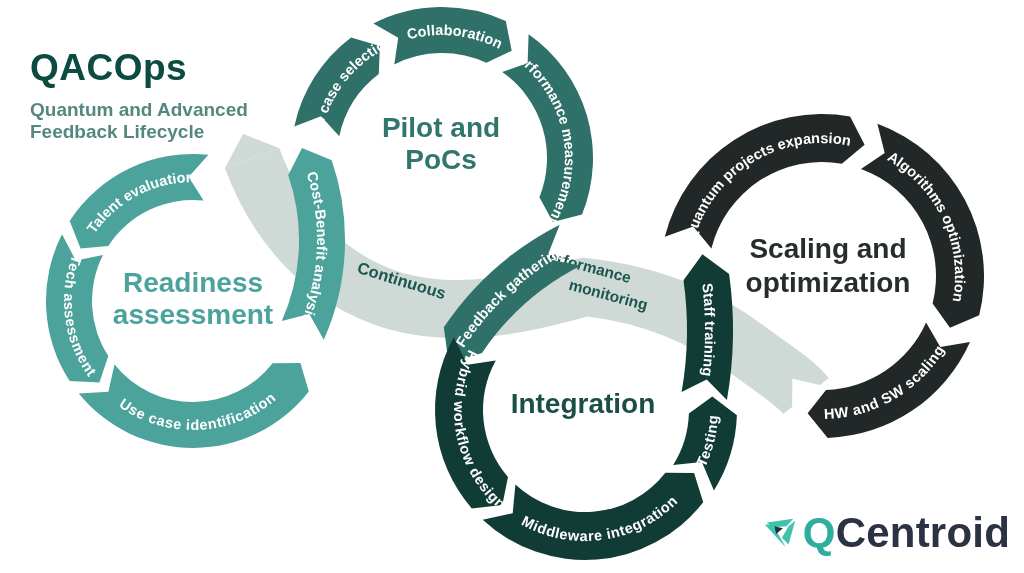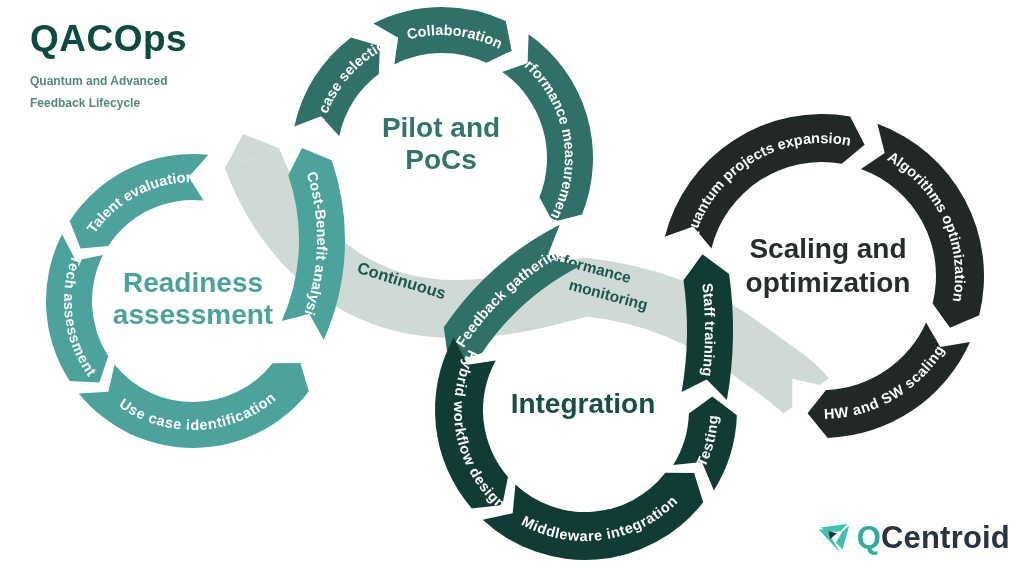--- a/index.html
+++ b/index.html
@@ -1,24 +1,24 @@
 <!DOCTYPE html>
 <html><head>
 <meta charset="utf-8">
 <style>
   html,body{margin:0;padding:0;background:#ffffff;}
   .stage{position:relative;width:1024px;height:573px;background:#ffffff;overflow:hidden;
          font-family:"Liberation Sans",sans-serif;}
   .stage svg.diagram{position:absolute;left:0;top:0;}
   .header{position:absolute;left:30px;top:18px;z-index:5;}
-  .header .title{font-size:37px;font-weight:700;letter-spacing:0.5px;}
-  .header .sub{margin-top:10px;font-size:12px;line-height:22px;font-weight:700;}
+  .header .title{font-size:37px;font-weight:700;letter-spacing:0.5px;margin-top:29px;}
+  .header .sub{margin-top:10px;font-size:19px;line-height:22px;font-weight:700;}
   .logo{position:absolute;right:14px;bottom:16px;display:flex;align-items:center;z-index:5;}
   .logo .mark{width:38px;height:38px;margin-right:4px;}
-  .logo .wordmark{font-size:31px;font-weight:700;letter-spacing:0.2px;}
+  .logo .wordmark{font-size:42px;font-weight:700;letter-spacing:0.2px;}
 </style>
 </head>
 <body>
 
 <div class="stage">
 
   <div class="header">
     <div class="title" style="color: rgb(11, 75, 65);">QACOps</div>
     <div class="sub" style="color: rgb(84, 136, 127);">
       <div>Quantum and Advanced</div>

